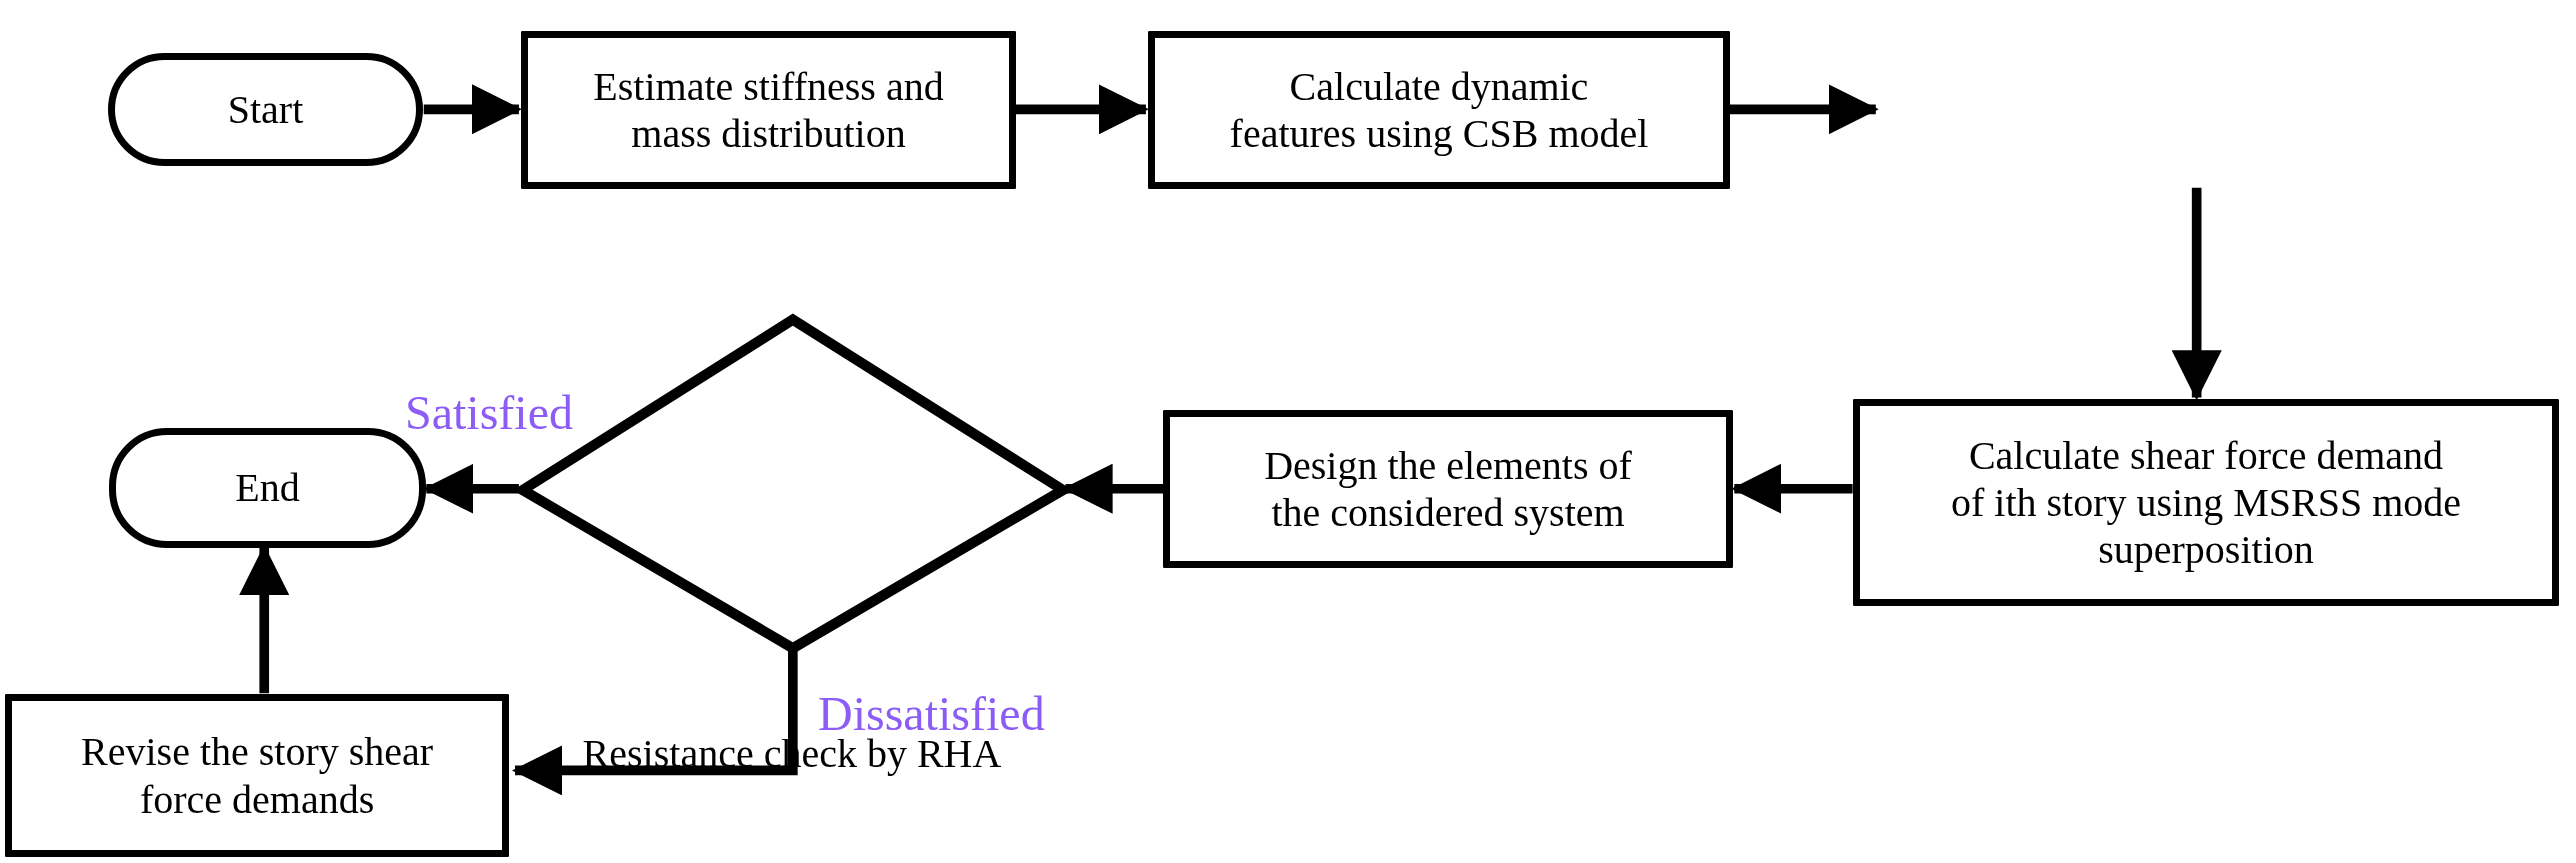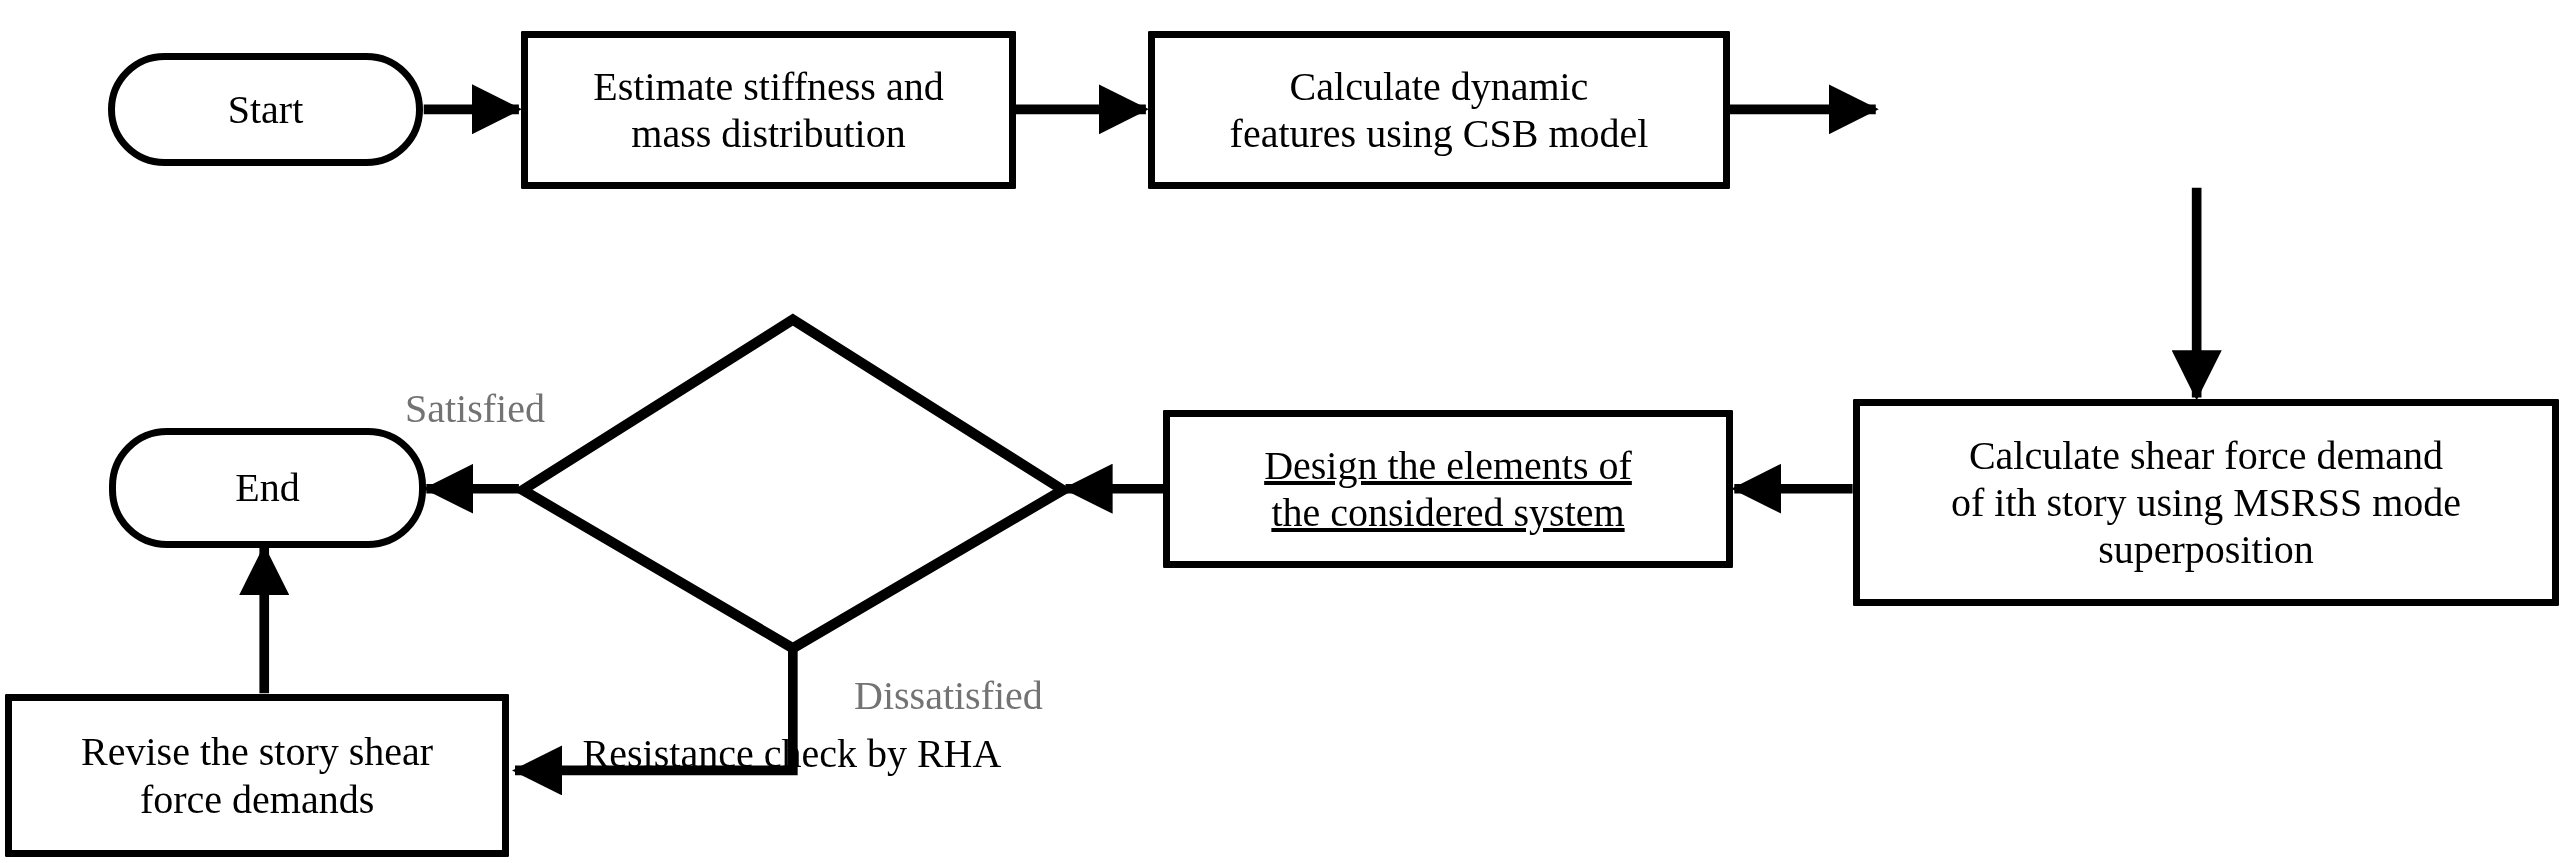--- a/index.html
+++ b/index.html
@@ -55,23 +55,23 @@
     align-items: flex-end;
     z-index: 3;
   }
   .decision .dtext {
     position: relative;
     top: 129px;
     white-space: nowrap;
   }
   .edge-label {
     position: absolute;
-    font-size: 40px;
+    font-size: 48px;
     line-height: 1;
-    color: #737373;
+    color: #8b5cf6;
     white-space: nowrap;
     background: transparent;
     z-index: 4;
   }
   .nodetext {
     display: block;
     white-space: pre-line;
   }
 </style>
 </head>
@@ -121,37 +121,37 @@
 features using CSB model</span>
   </div>
 
 
   <div class="node process" style="left:1853px; top:399px; width:706px; height:207px;">
     <span class="nodetext">Calculate shear force demand
 of ith story using MSRSS mode
 superposition</span>
   </div>
 
-  <div class="node process" style="left:1163px; top:410px; width:570px; height:158px;text-decoration:underline;">
+  <div class="node process" style="left:1163px; top:410px; width:570px; height:158px;">
     <span class="nodetext">Design the elements of
 the considered system</span>
   </div>
 
   <div class="node decision" style="left:522px; top:320px; width:540px; height:329px;">
     <span class="nodetext dtext">Resistance check
 by RHA</span>
   </div>
 
   <div class="node terminator" style="left:109px; top:428px; width:317px; height:120px;">
     <span class="nodetext">End</span>
   </div>
 
   <div class="node process" style="left:5.1px; top:694px; width:504px; height:163px;">
     <span class="nodetext">Revise the story shear
 force demands</span>
   </div>
 
   <div class="edge-label" style="left:405px; top:389px;">Satisfied</div>
 
-  <div class="edge-label" style="left:818px; top:676px;margin-left:36px;">Dissatisfied</div>
+  <div class="edge-label" style="left:818px; top:690px;">Dissatisfied</div>
 
 </div>
 
 
 </body></html>

